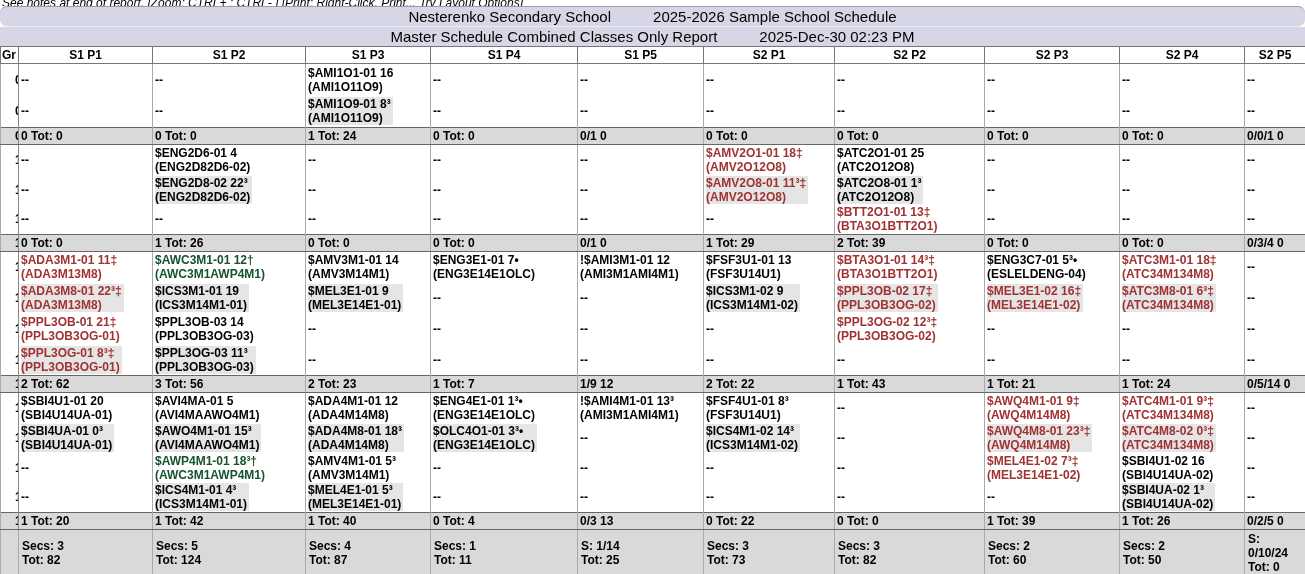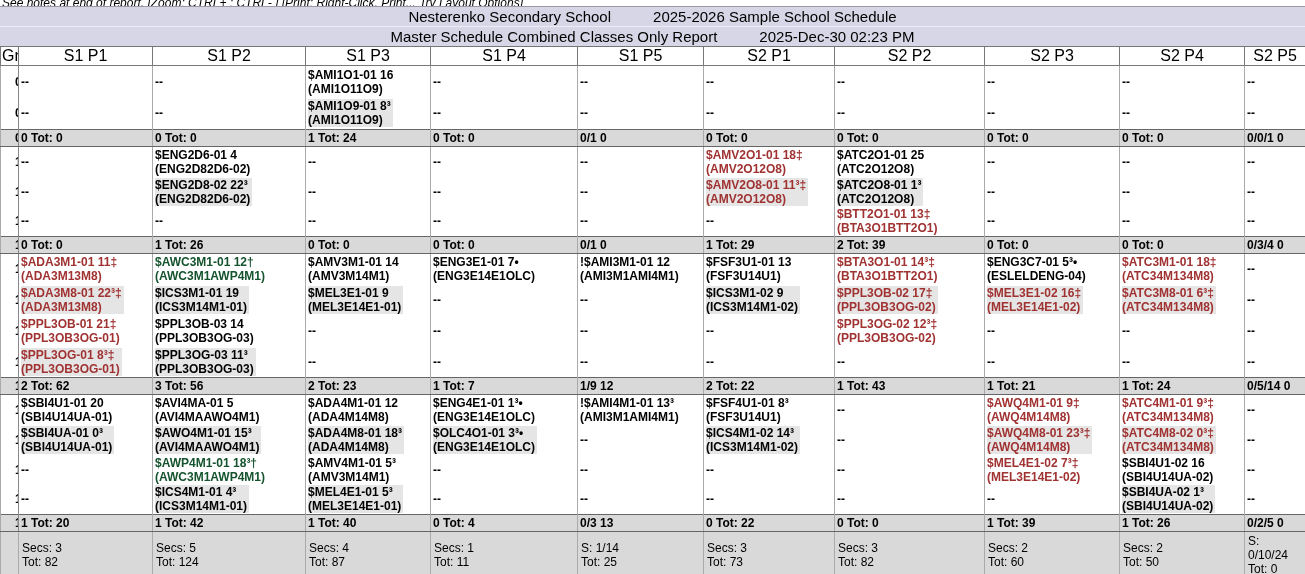--- a/index.html
+++ b/index.html
@@ -1,34 +1,34 @@
 <!DOCTYPE html>
 <html><head>
 <meta charset="utf-8">
 <style>
   html,body{margin:0;padding:0;background:#fff;}
   body{width:1305px;height:574px;overflow:hidden;font-family:"Liberation Sans",sans-serif;color:#000;}
   .note{height:10px;overflow:hidden;font-style:italic;font-size:12px;line-height:14px;margin-top:-4px;padding-left:2px;white-space:nowrap;}
   .band{background:#d6d6e6;text-align:center;font-size:15px;height:19px;line-height:19px;white-space:nowrap;}
-  .band1{border-top:1px solid #9a9aa8;border-bottom:1px solid #eceef5;}
+  .band1{border-top:1px solid #9a9aa8;border-bottom:1px solid #eceef5;border-radius:7px;}
   .gap{display:inline-block;width:42px;}
   table{border-collapse:collapse;table-layout:fixed;width:1305px;border:1px solid #808080;}
   th,td{white-space:nowrap;overflow:hidden;}
-  thead th{font-size:16px;font-weight:normal;height:16px;text-align:center;border:1px solid #777;background:#fff;padding:0;}
+  thead th{font-size:12px;font-weight:bold;height:16px;text-align:center;border:1px solid #777;background:#fff;padding:0;}
   thead th.gr{text-align:left;padding-left:1px;}
   tbody td{border-left:1px solid #aaa;border-right:1px solid #aaa;vertical-align:middle;padding:0 1px 0 2px;font-size:12px;}
   .grade-cell{font-weight:bold;font-size:12px;vertical-align:middle;padding-left:14px;border-right:1px solid #888;}
   .entry{display:inline-block;font-weight:bold;line-height:14px;text-align:left;vertical-align:top;padding-right:2px;}
   .dash{font-weight:bold;}
   .stripe .entry{background:#e5e5e5;}
   .c-red{color:#a03232;}
   .c-green{color:#14532d;}
   .c-black{color:#000;}
   tr.totals-row td{background:#d9d9d9;font-weight:bold;height:16px;border-top:1px solid #666;border-bottom:1px solid #666;vertical-align:middle;}
-  tr.summary-row td{background:#d9d9d9;font-weight:normal;vertical-align:middle;line-height:14px;padding-left:3px;border-left:1px solid #aaa;}
+  tr.summary-row td{background:#d9d9d9;font-weight:bold;vertical-align:middle;line-height:14px;padding-left:3px;border-left:1px solid #aaa;}
 </style>
 </head>
 <body>
 
 <div class="note">See notes at end of report.    [Zoom: CTRL+ ; CTRL- ] [Print: Right-Click, Print... Try Layout Options]</div>
 
 <div class="band band1">
   <span>Nesterenko Secondary School</span><span class="gap"></span><span>2025-2026 Sample School Schedule</span>
 </div>
 <div class="band band2">

